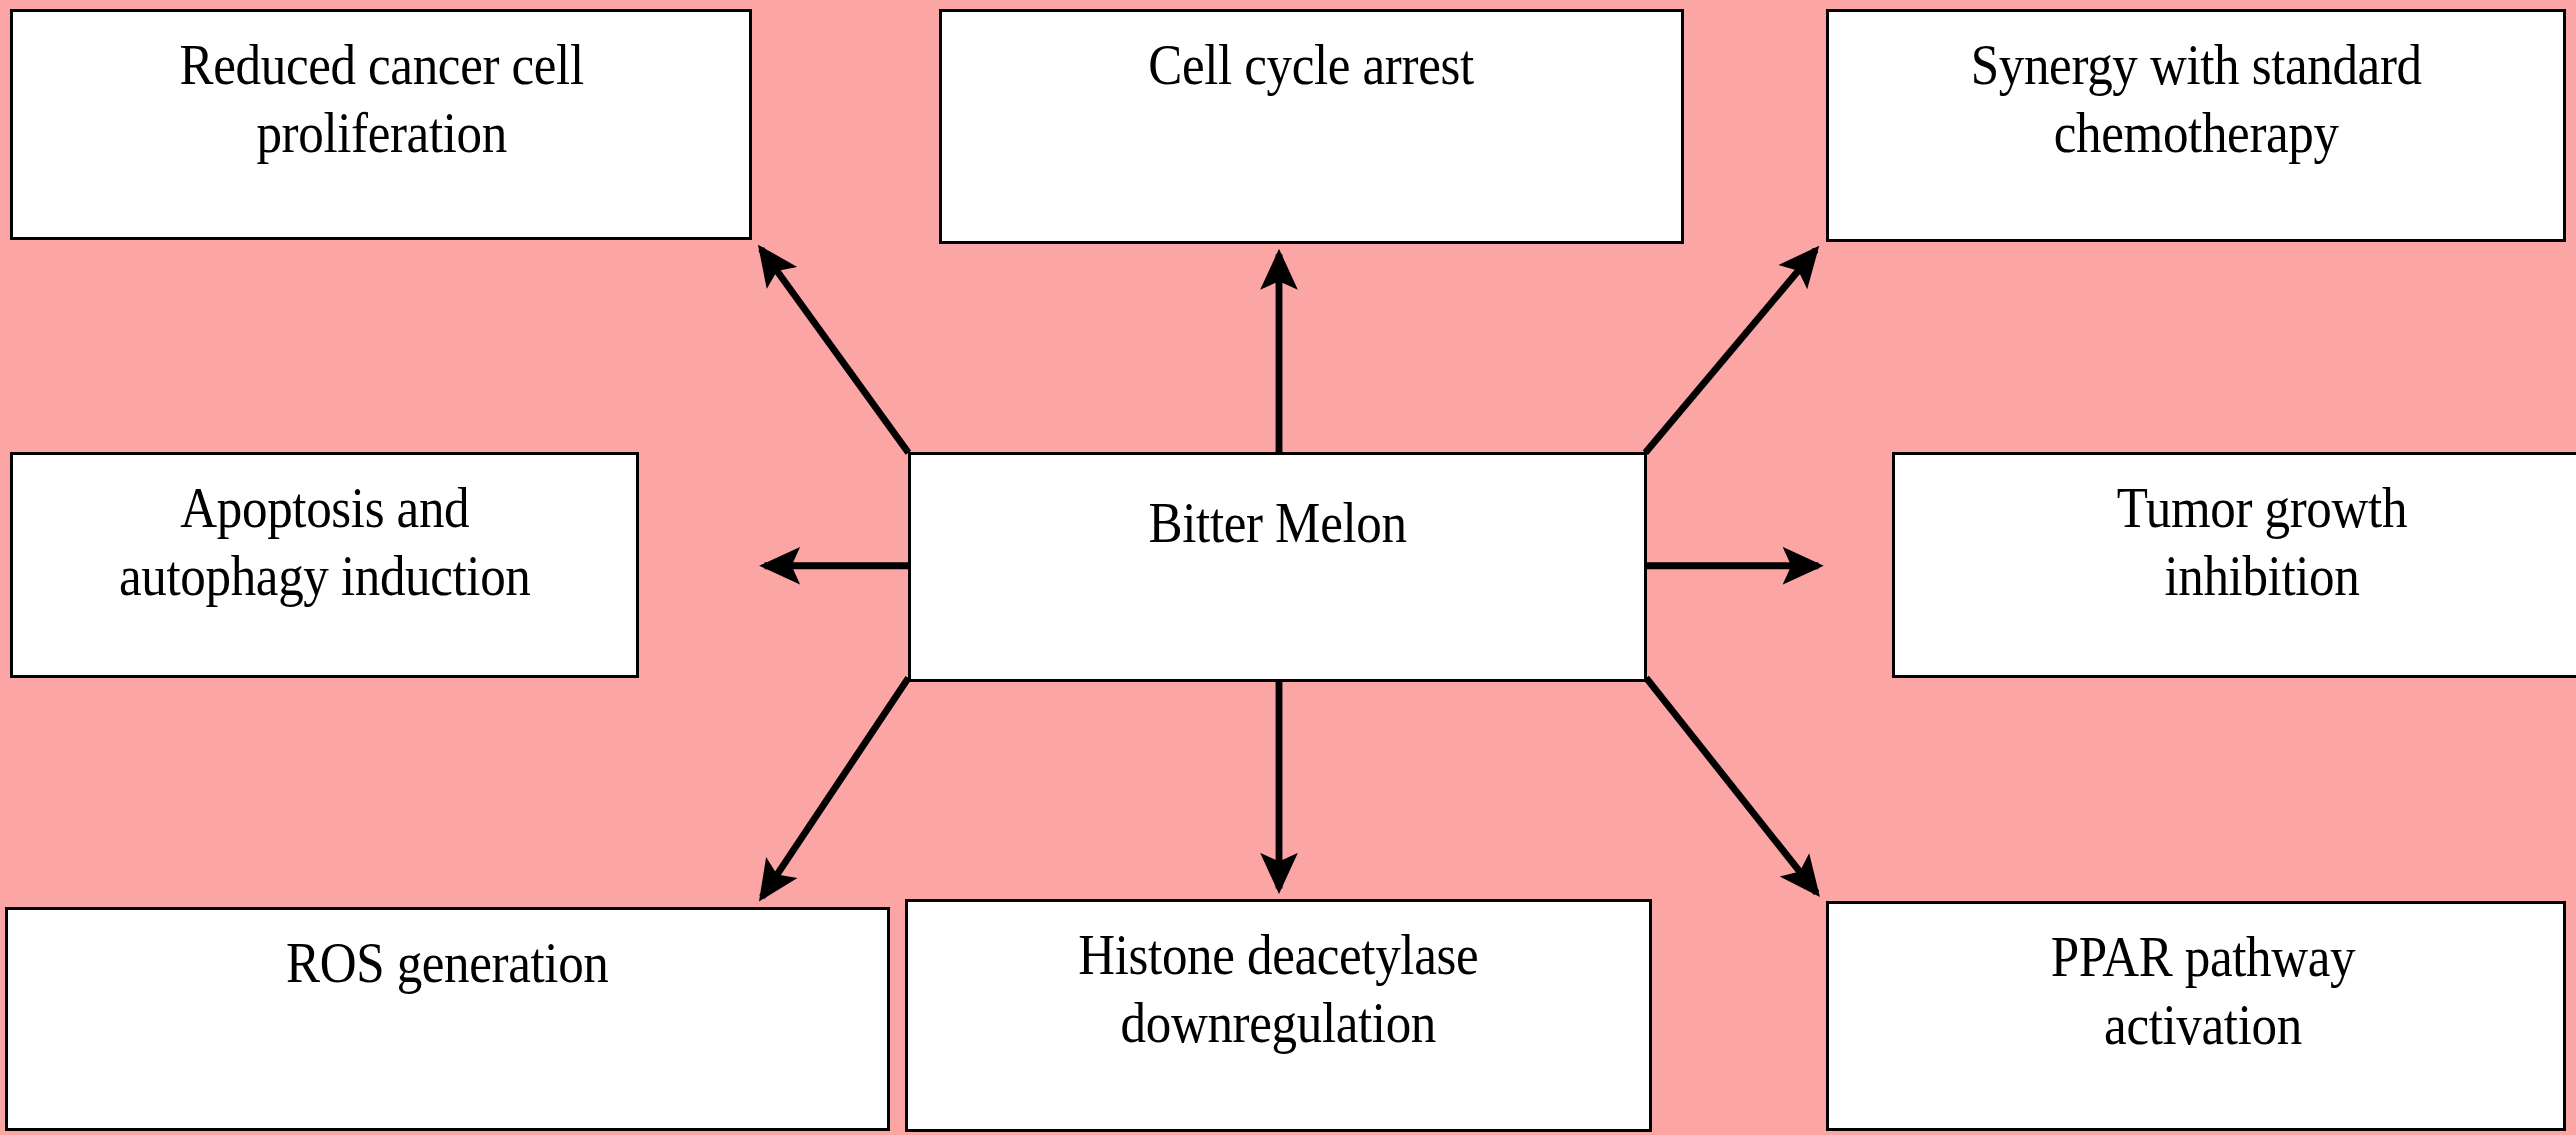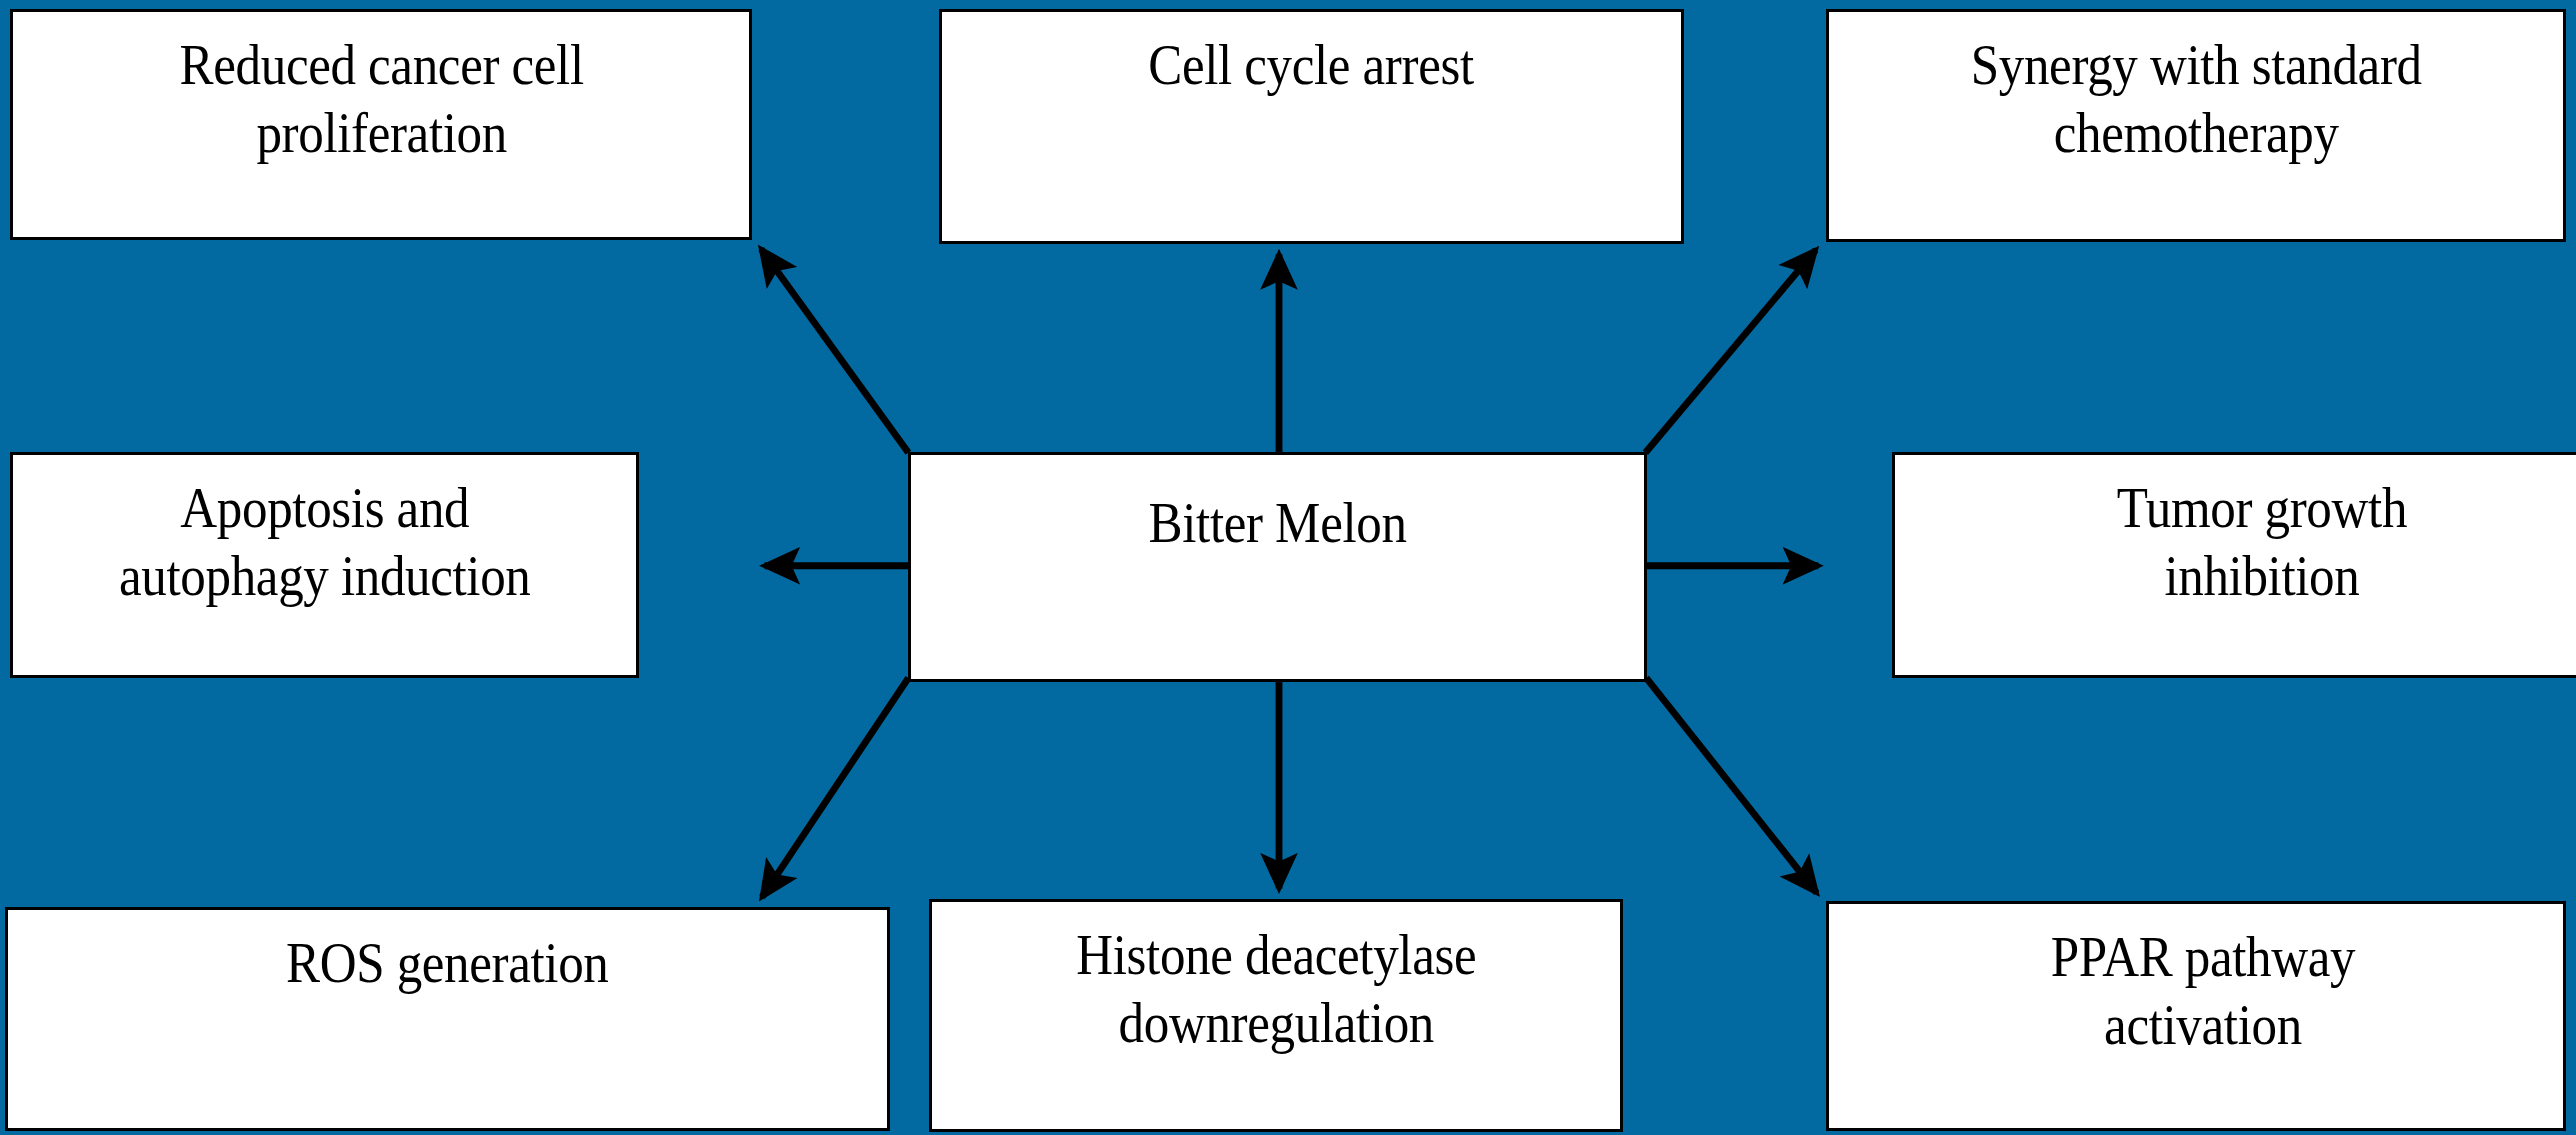--- a/index.html
+++ b/index.html
@@ -4,21 +4,21 @@
 <style>
   html, body {
     margin: 0;
     padding: 0;
     background: #ffffff;
   }
   #canvas {
     position: relative;
     width: 2576px;
     height: 1135px;
-    background: #0369a1;
+    background: #fca5a5;
     overflow: hidden;
     font-family: "Liberation Serif", "DejaVu Serif", serif;
   }
   .edges {
     position: absolute;
     left: 0;
     top: 0;
     width: 2576px;
     height: 1135px;
     pointer-events: none;
@@ -50,21 +50,21 @@
   .node.center .label { padding-top: 34px; }
 
   
   #node-top-left      { left: 10.3px;   top: 8.6px;   width: 742px;  height: 231px; }
   #node-top-center    { left: 939px; top: 8.6px;   width: 745px;  height: 235px; }
   #node-top-right     { left: 1826px; top: 8.6px;   width: 740px;  height: 233px; }
   #node-mid-left      { left: 10.3px;   top: 452px;  width: 629px;  height: 226px; }
   #node-center        { left: 908px; top: 452px;  width: 739px;  height: 230px; }
   #node-mid-right     { left: 1892px; top: 452px;  width: 739px;  height: 226px; }
   #node-bottom-left   { left: 5px;   top: 907px; width: 885px;  height: 224px; }
-  #node-bottom-center { left: 905px; top: 899px; width: 694px;  height: 233px; margin-left: 24px; }
+  #node-bottom-center { left: 905px; top: 899px; width: 747px;  height: 233px; }
   #node-bottom-right  { left: 1826px; top: 901px; width: 740px;  height: 230px; padding-left: 13px; }
 </style>
 </head>
 <body>
 
 <div id="canvas">
 
   <svg class="edges" viewBox="0 0 3009 1326" width="2576" height="1135" xmlns="http://www.w3.org/2000/svg">
     <defs>
       <marker id="arrowhead" markerWidth="6" markerHeight="6" refX="5.2" refY="3" orient="auto" markerUnits="strokeWidth">

